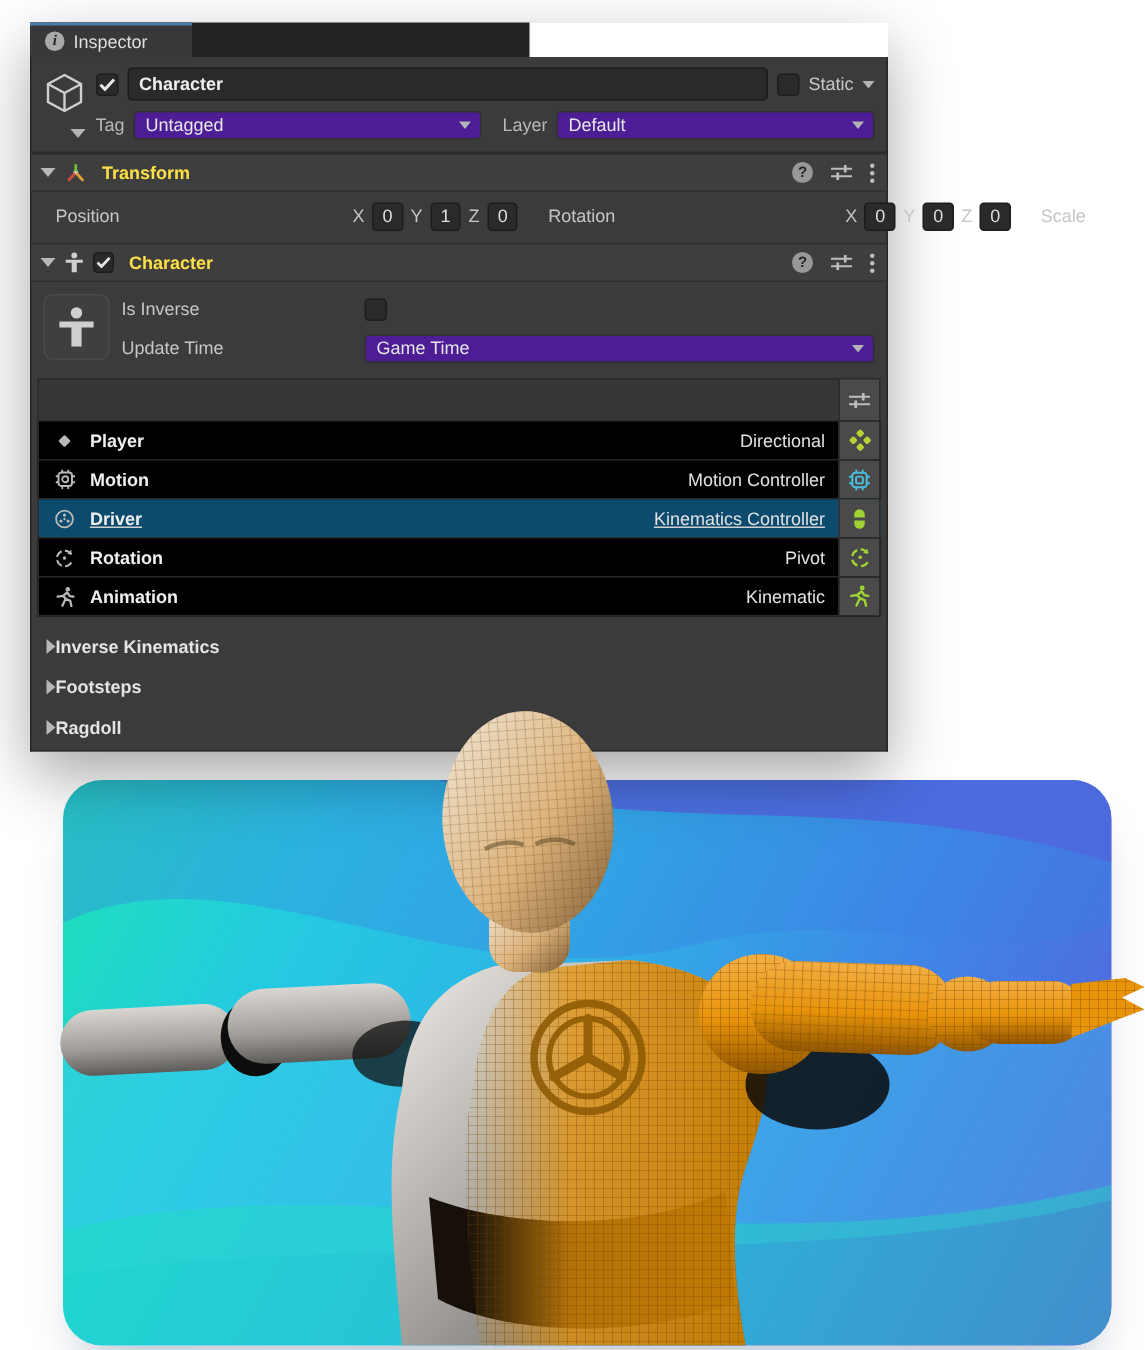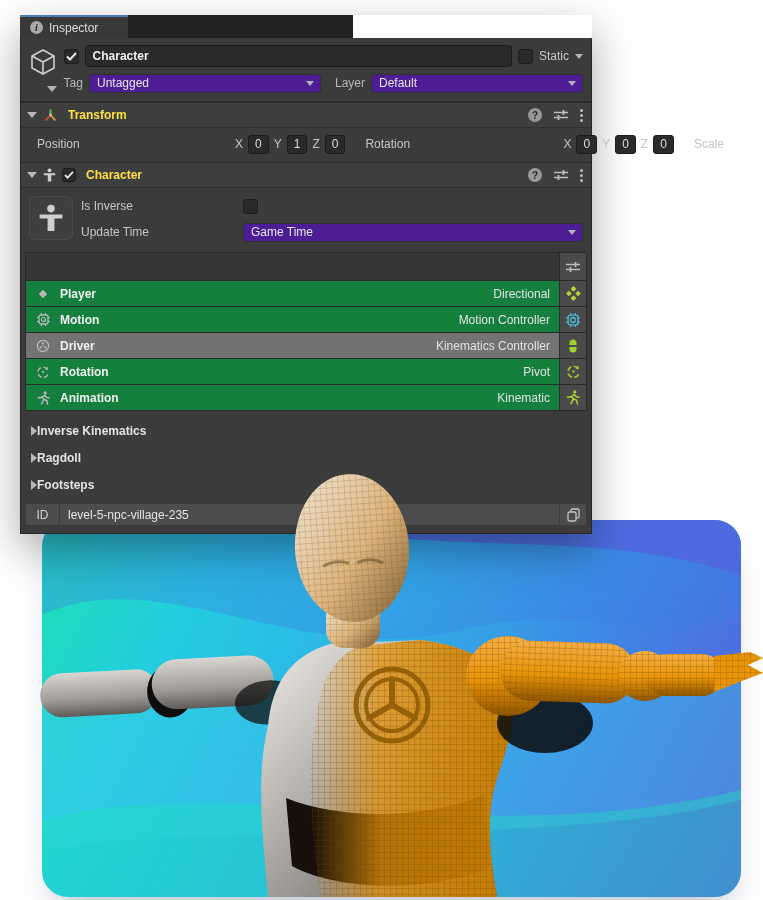--- a/index.html
+++ b/index.html
@@ -77,23 +77,23 @@
   .field-row { display:flex; align-items:center; height:20px; }
   .field-label { width:162px; color:#c6c6c6; }
   .field-ctrl { flex:1; display:flex; align-items:center; }
   .dd-full { flex:1; }
 
   
   .list-wrap { margin:4px 4px 0 4px; }
   .strip { height:29px; background:#363636; border:1px solid #2a2a2a; display:flex; justify-content:flex-end; }
   .strip-btn { width:27px; background:#4a4a4a; border-left:1px solid #2a2a2a; display:flex;
                align-items:center; justify-content:center; }
-  .module-row { height:26px; background:#15803d; border:1px solid #2a2a2a; border-top:none;
+  .module-row { height:26px; background:#000000; border:1px solid #2a2a2a; border-top:none;
                 display:flex; align-items:center; }
-  .module-row.highlight { background:#737373; }
+  .module-row.highlight { background:#0c4a6e;text-decoration:underline; }
   .mod-lefticon { width:34px; display:flex; justify-content:center; }
   .mod-name { font-weight:bold; color:#f0f0f0; flex:1; }
   .mod-value { color:#e2e2e2; margin-right:9px; }
   .mod-badge { width:27px; align-self:stretch; background:#4a4a4a; border-left:1px solid #2f2f2f;
                display:flex; align-items:center; justify-content:center; }
 
   
   .foldouts { padding:6px 0 2px 0; }
   .foldout { display:flex; align-items:center; height:27px; padding-left:10px; gap:0; }
   .foldout-label { font-weight:bold; color:#e4e4e4; }
@@ -416,38 +416,28 @@
         </div>
       </div>
 
       <div class="foldouts">
         <div class="foldout">
           <span class="foldarrow right"></span>
           <span class="foldout-label">Inverse Kinematics</span>
         </div>
         <div class="foldout">
           <span class="foldarrow right"></span>
-          <span class="foldout-label">Ragdoll</span>
+          <span class="foldout-label">Footsteps</span>
         </div>
         <div class="foldout">
           <span class="foldarrow right"></span>
-          <span class="foldout-label">Footsteps</span>
-        </div>
-      </div>
-
-      <div class="id-row">
-        <span class="id-label">ID</span>
-        <span class="id-value">level-5-npc-village-235</span>
-        <span class="id-copy">
-          <svg width="13" height="14" viewBox="0 0 13 14">
-            <rect x="1" y="4" width="8" height="9" rx="1.5" fill="none" stroke="#c4c4c4" stroke-width="1.3"></rect>
-            <path d="M4 4 V2.5 A1.5 1.5 0 0 1 5.5 1 H10.5 A1.5 1.5 0 0 1 12 2.5 V8.5 A1.5 1.5 0 0 1 10.5 10 H9" fill="none" stroke="#c4c4c4" stroke-width="1.3"></path>
-          </svg>
-        </span>
-      </div>
+          <span class="foldout-label">Ragdoll</span>
+        </div>
+      </div>
+
 
     </div>
   </div>
 
   <div class="figure">
     <svg width="763" height="429" viewBox="0 0 763 429">
       <defs>
         <linearGradient id="gBody" x1="0" y1="0" x2="1" y2="1">
           <stop offset="0" stop-color="#efece8"></stop>
             <stop offset=".55" stop-color="#9b9894"></stop>

